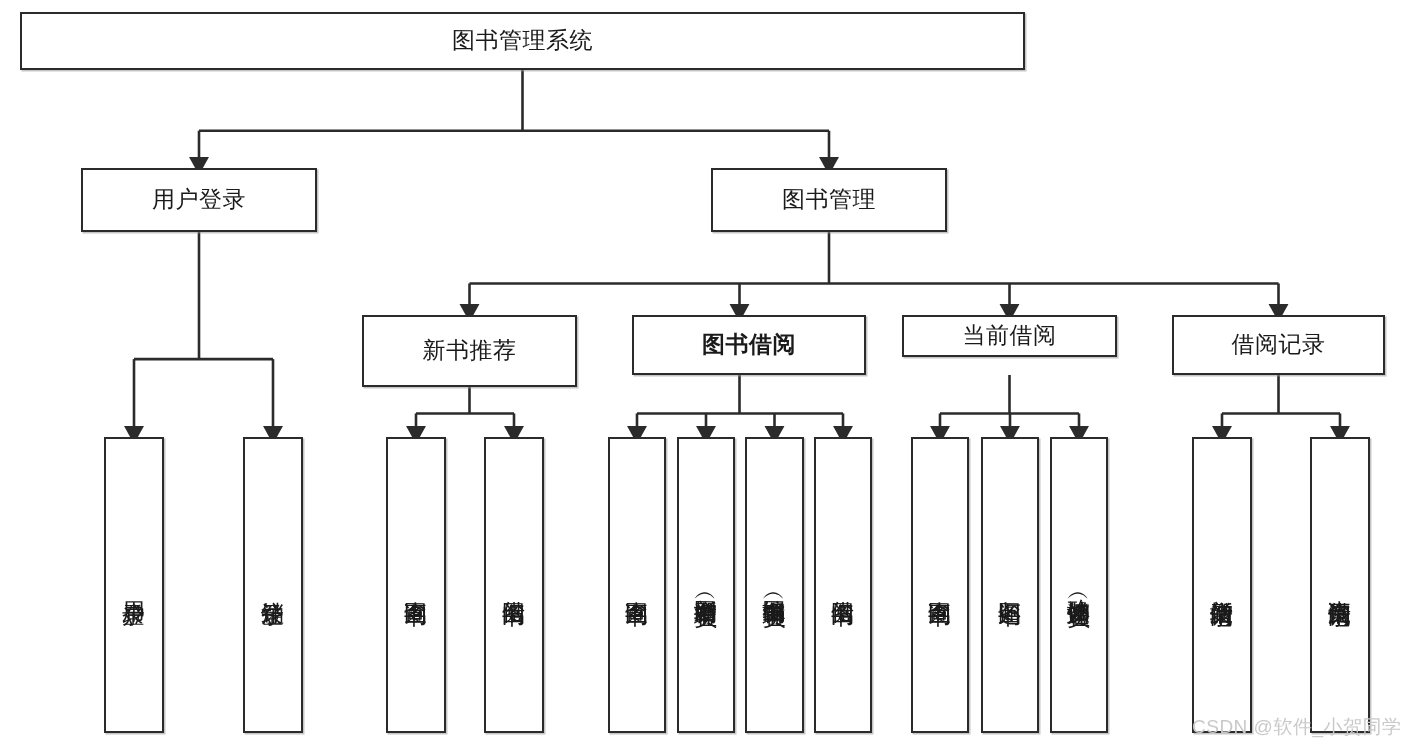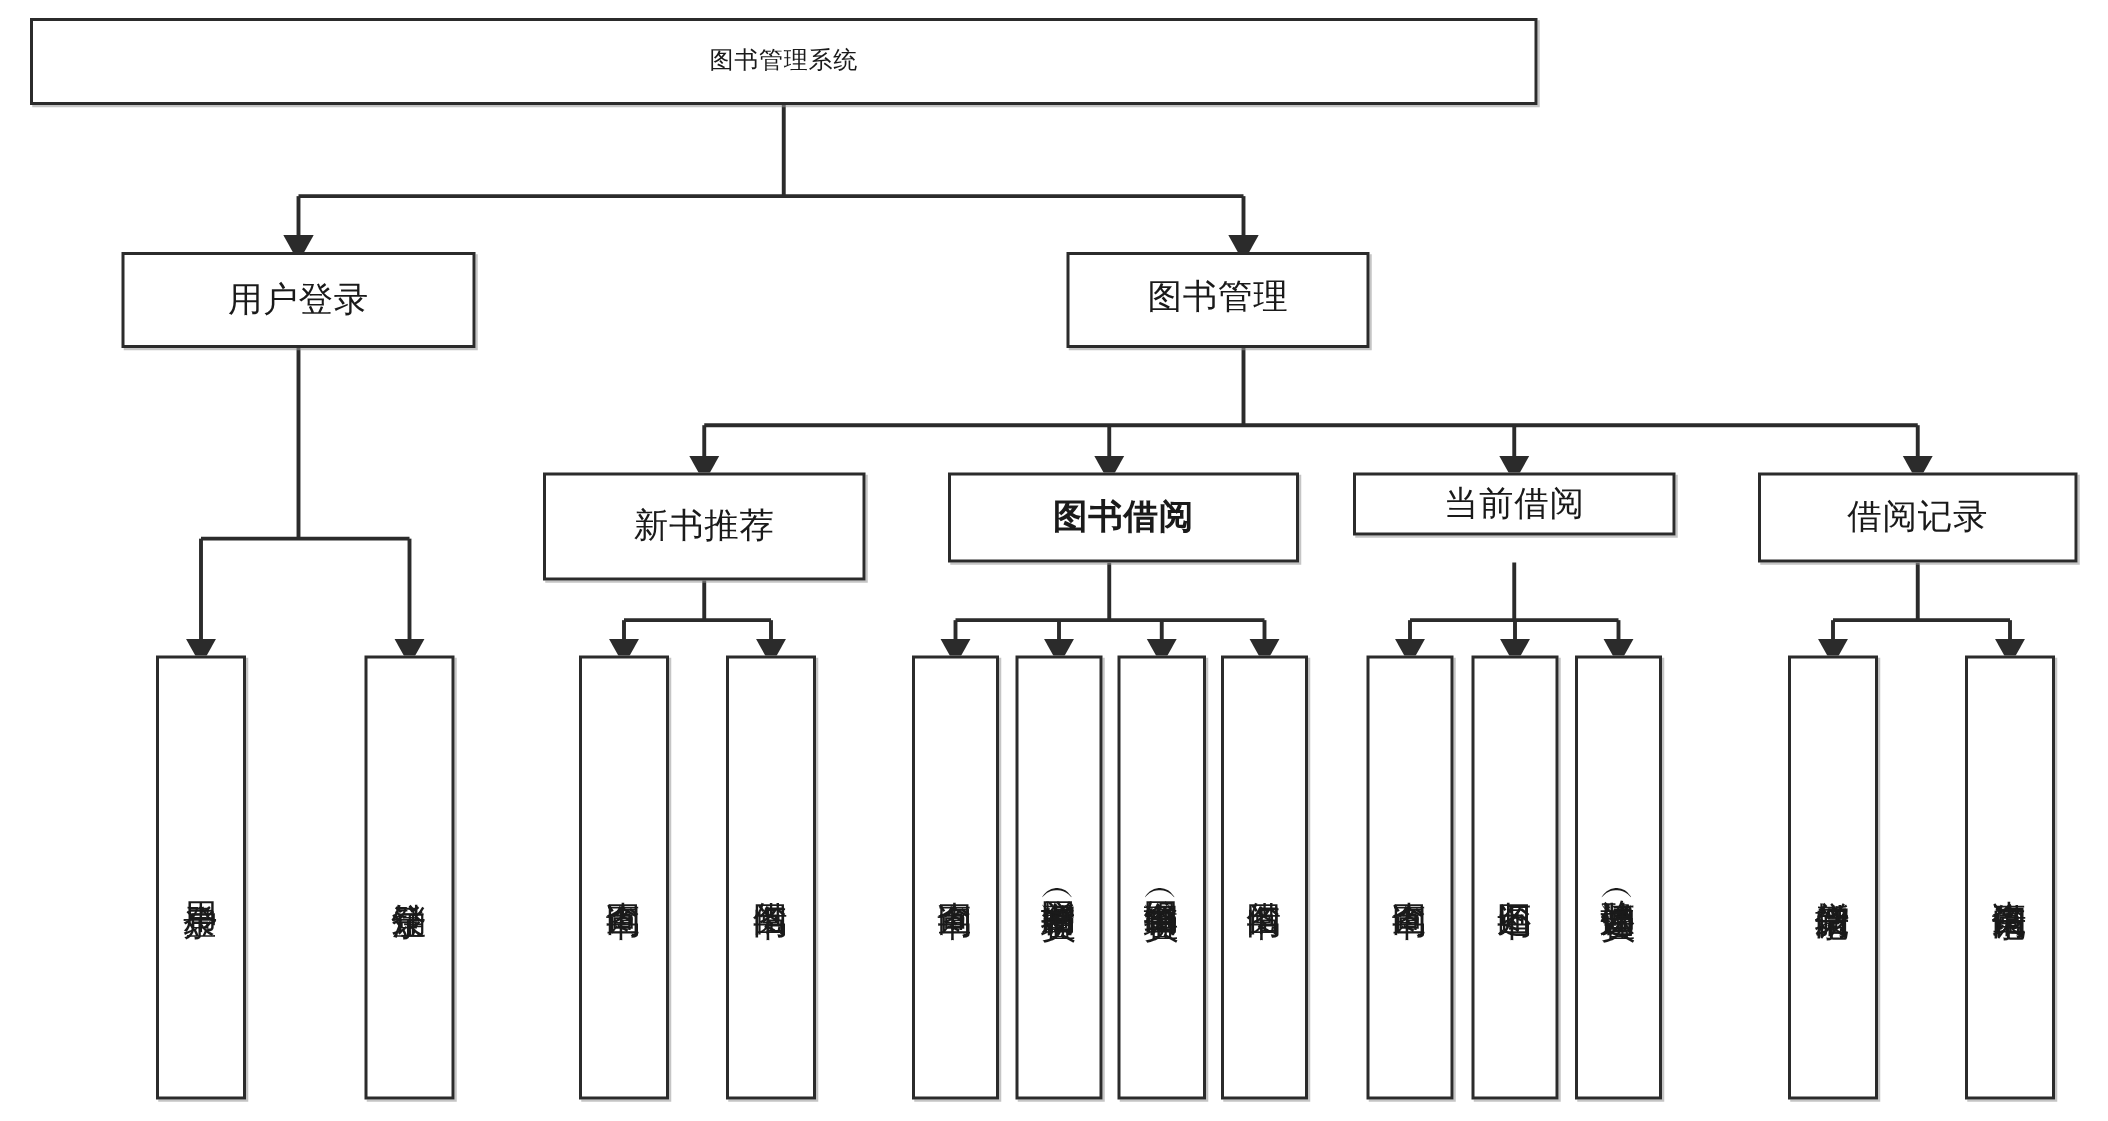--- a/index.html
+++ b/index.html
@@ -41,21 +41,21 @@
     display: block;
     text-align: center;
     line-height: 1.18;
     letter-spacing: 0.5px;
   }
   
   .node.h .label {
     writing-mode: horizontal-tb;
     font-size: 23px;
   }
-  .node.root .label { font-size: 16px; }
+  .node.root .label { font-size: 23px; }
   
   .node.v {
     align-items: center;
     justify-content: center;
   }
   .node.v .label {
     writing-mode: vertical-rl;
     text-orientation: upright;
     font-size: 23px;
     line-height: 1.05;
@@ -111,21 +111,21 @@
       </g>
   </svg>
 
   <div id="nodes-layer">
       <div class="node h root" style="left: 20px; top: 12px; width: 1005px; height: 58px;">
         <span class="label">图书管理系统</span>
       </div>
       <div class="node h l1" style="left: 81px; top: 168px; width: 236px; height: 64px;">
         <span class="label">用户登录</span>
       </div>
-      <div class="node h l1" style="left: 711px; top: 168px; width: 202px; height: 64px; font-family: Liberation Mono, monospace;">
+      <div class="node h l1" style="left: 711px; top: 168px; width: 236px; height: 64px;">
         <span class="label">图书管理</span>
       </div>
       <div class="node h l2" style="left: 362px; top: 315px; width: 215px; height: 72px;">
         <span class="label">新书推荐</span>
       </div>
       <div class="node h l2" style="left: 632px; top: 315px; width: 234px; height: 60px; font-weight: bold;">
         <span class="label">图书借阅</span>
       </div>
       <div class="node h l2" style="left: 902px; top: 315px; width: 215px; height: 42px;">
         <span class="label">当前借阅</span>
@@ -167,13 +167,14 @@
         <span class="label">确认归还（管理员）</span>
       </div>
       <div class="node v leaf" style="left: 1192px; top: 437px; width: 60px; height: 296px;">
         <span class="label">新增借阅记录</span>
       </div>
       <div class="node v leaf" style="left: 1310px; top: 437px; width: 60px; height: 296px;">
         <span class="label">查询借阅记录</span>
       </div>
     </div>
 
+  <div class="watermark" style="left: 1192px; top: 714px;">CSDN @软件_小贺同学</div>
 </div>
 
 </body></html>

